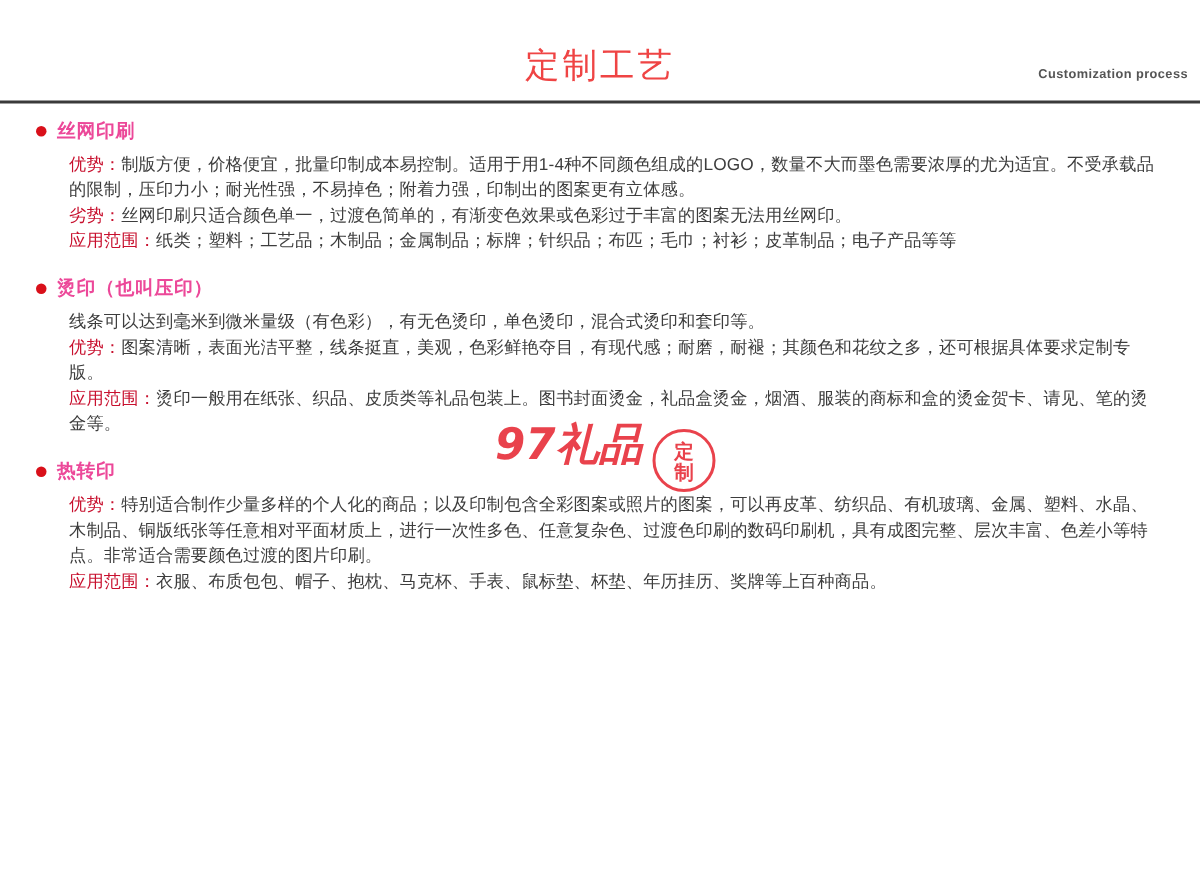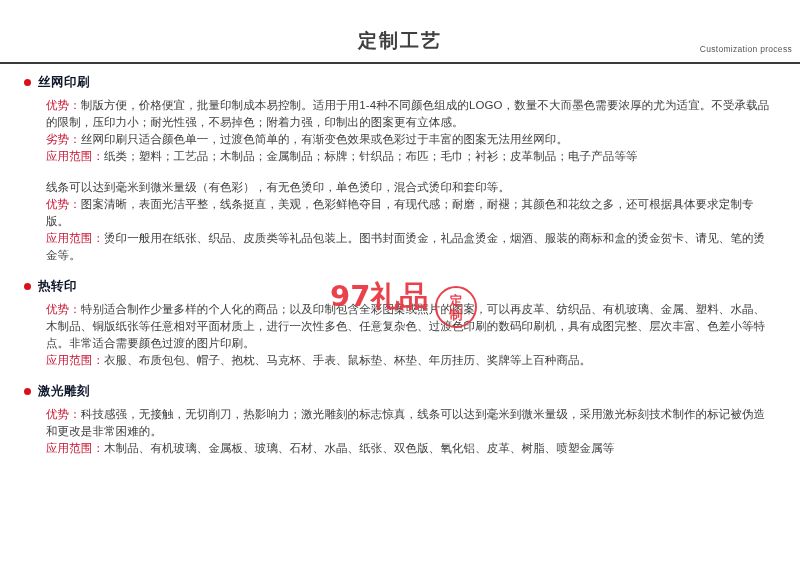--- a/index.html
+++ b/index.html
@@ -20,31 +20,31 @@
     height: 588px;
     position: relative;
     box-sizing: border-box;
   }
   .header {
     padding-top: 28px;
     text-align: center;
     position: relative;
   }
   .header-title {
-    font-size: 19px;
-    font-weight: bold;
-    color: #404040;
+    font-size: 23px;
+    font-weight: normal;
+    color: #ef4444;
     letter-spacing: 2px;
   }
   .header-sub {
     position: absolute;
     right: 8px;
     top: 44px;
     font-size: 8.5px;
-    font-weight: normal;
+    font-weight: bold;
     color: #555555;
     letter-spacing: 0.3px;
   }
   .rule {
     margin-top: 8px;
     border-top: 2px solid #3a3a3a;
     width: 100%;
   }
   .content {
     padding: 10px 24px 0 24px;
@@ -61,21 +61,21 @@
     width: 7px;
     height: 7px;
     border-radius: 50%;
     background: #d9101a;
     margin-right: 7px;
     flex: 0 0 auto;
   }
   .sec-title {
     font-size: 12.5px;
     font-weight: bold;
-    color: #0f172a;
+    color: #ec4899;
     letter-spacing: 0.5px;
   }
   .para {
     font-size: 11.5px;
     line-height: 17px;
     color: #3d3d3d;
     padding-left: 22px;
     letter-spacing: 0.1px;
   }
   .para .lbl {
@@ -91,20 +91,21 @@
     height: 56px;
   }
   .wm-text {
     font-size: 29px;
     font-weight: bold;
     color: #e8333d;
     font-family: "DejaVu Sans", sans-serif;
     letter-spacing: 0px;
     opacity: 0.92;
     line-height: 30px;
+    font-style: italic;
   }
   .wm-stamp {
     position: absolute;
     left: 105px;
     top: 5px;
     width: 42px;
     height: 42px;
     border: 2px solid #e8333d;
     border-radius: 50%;
     color: #e8333d;
@@ -134,42 +135,38 @@
       <div class="sec-head">
         <span class="bullet"></span>
         <span class="sec-title">丝网印刷</span>
       </div>
       <div class="para"><span class="lbl">优势：</span><span>制版方便，价格便宜，批量印制成本易控制。适用于用1-4种不同颜色组成的LOGO，数量不大而墨色需要浓厚的尤为适宜。不受承载品的限制，压印力小；耐光性强，不易掉色；附着力强，印制出的图案更有立体感。</span></div>
       <div class="para"><span class="lbl">劣势：</span><span>丝网印刷只适合颜色单一，过渡色简单的，有渐变色效果或色彩过于丰富的图案无法用丝网印。</span></div>
       <div class="para"><span class="lbl">应用范围：</span><span>纸类；塑料；工艺品；木制品；金属制品；标牌；针织品；布匹；毛巾；衬衫；皮革制品；电子产品等等</span></div>
     </div>
 
     <div class="section">
+      <div class="sec-head">
+        <span class="bullet"></span>
+        <span class="sec-title">烫印（也叫压印）</span>
+      </div>
       <div class="para"><span class="lbl"></span><span>线条可以达到毫米到微米量级（有色彩），有无色烫印，单色烫印，混合式烫印和套印等。</span></div>
       <div class="para"><span class="lbl">优势：</span><span>图案清晰，表面光洁平整，线条挺直，美观，色彩鲜艳夺目，有现代感；耐磨，耐褪；其颜色和花纹之多，还可根据具体要求定制专版。</span></div>
       <div class="para"><span class="lbl">应用范围：</span><span>烫印一般用在纸张、织品、皮质类等礼品包装上。图书封面烫金，礼品盒烫金，烟酒、服装的商标和盒的烫金贺卡、请见、笔的烫金等。</span></div>
     </div>
 
     <div class="section">
       <div class="sec-head">
         <span class="bullet"></span>
         <span class="sec-title">热转印</span>
       </div>
       <div class="para"><span class="lbl">优势：</span><span>特别适合制作少量多样的个人化的商品；以及印制包含全彩图案或照片的图案，可以再皮革、纺织品、有机玻璃、金属、塑料、水晶、木制品、铜版纸张等任意相对平面材质上，进行一次性多色、任意复杂色、过渡色印刷的数码印刷机，具有成图完整、层次丰富、色差小等特点。非常适合需要颜色过渡的图片印刷。</span></div>
       <div class="para"><span class="lbl">应用范围：</span><span>衣服、布质包包、帽子、抱枕、马克杯、手表、鼠标垫、杯垫、年历挂历、奖牌等上百种商品。</span></div>
     </div>
 
-    <div class="section">
-      <div class="sec-head">
-        <span class="bullet"></span>
-        <span class="sec-title">激光雕刻</span>
-      </div>
-      <div class="para"><span class="lbl">优势：</span><span>科技感强，无接触，无切削刀，热影响力；激光雕刻的标志惊真，线条可以达到毫米到微米量级，采用激光标刻技术制作的标记被伪造和更改是非常困难的。</span></div>
-      <div class="para"><span class="lbl">应用范围：</span><span>木制品、有机玻璃、金属板、玻璃、石材、水晶、纸张、双色版、氧化铝、皮革、树脂、喷塑金属等</span></div>
-    </div>
 
   </div>
 
   <div class="watermark">
     <div class="wm-text">97礼品</div>
     <div class="wm-stamp">
       <div>定</div>
       <div>制</div>
     </div>
   </div>

